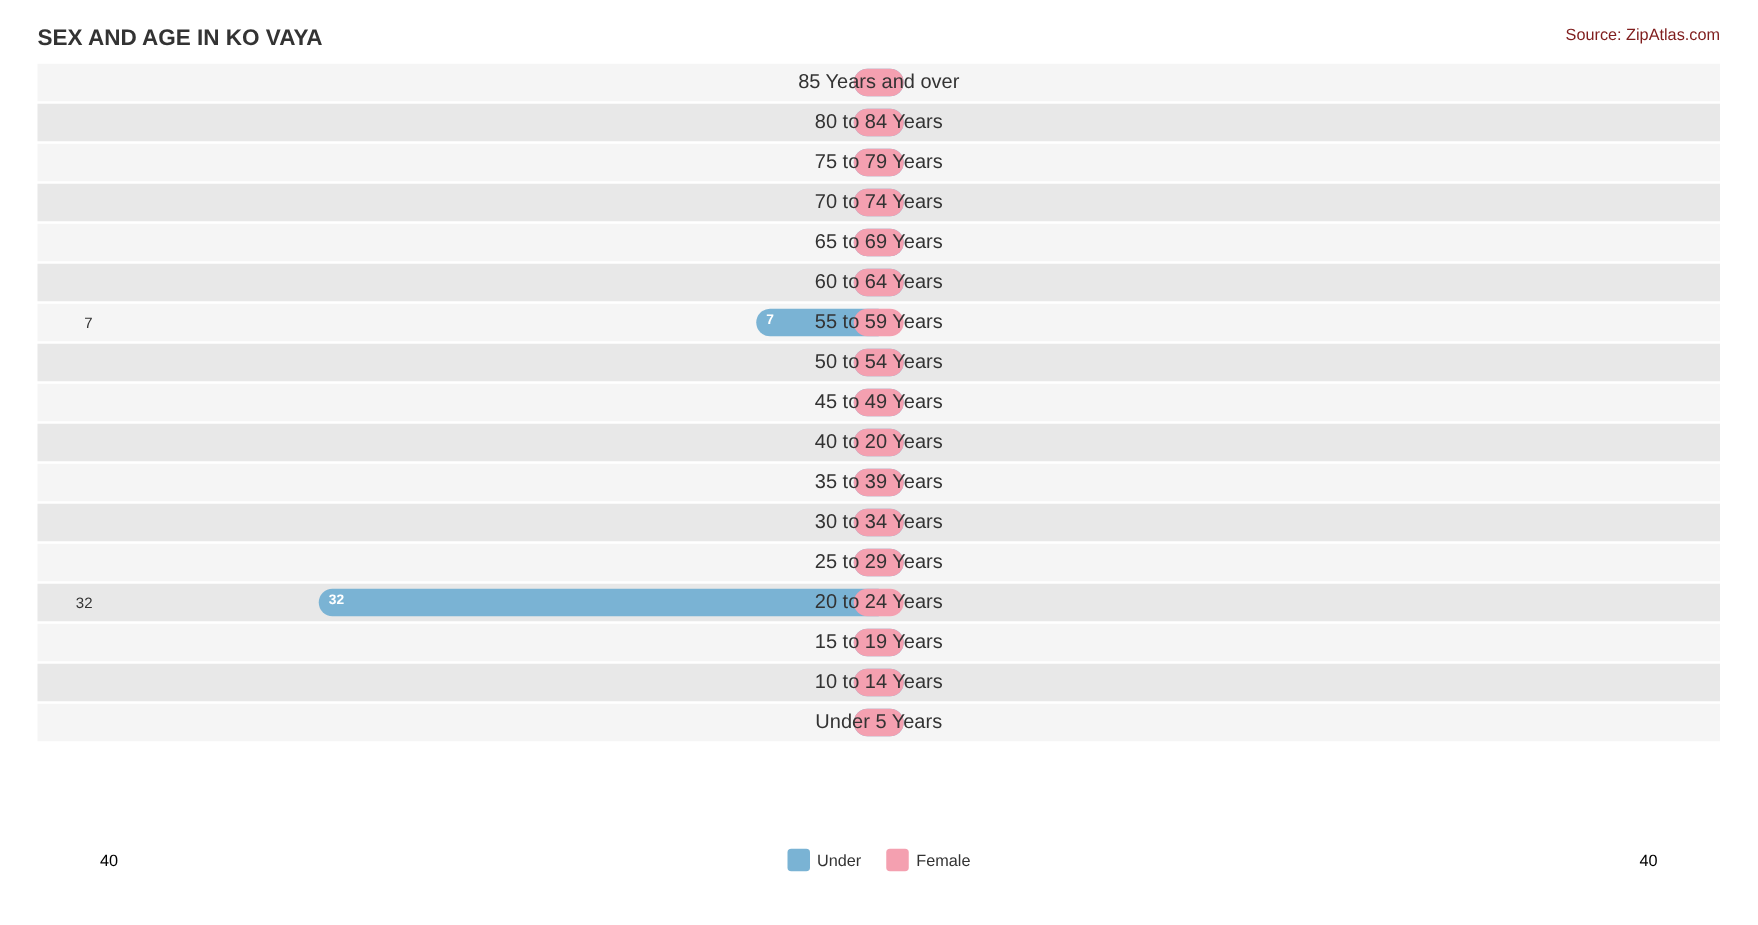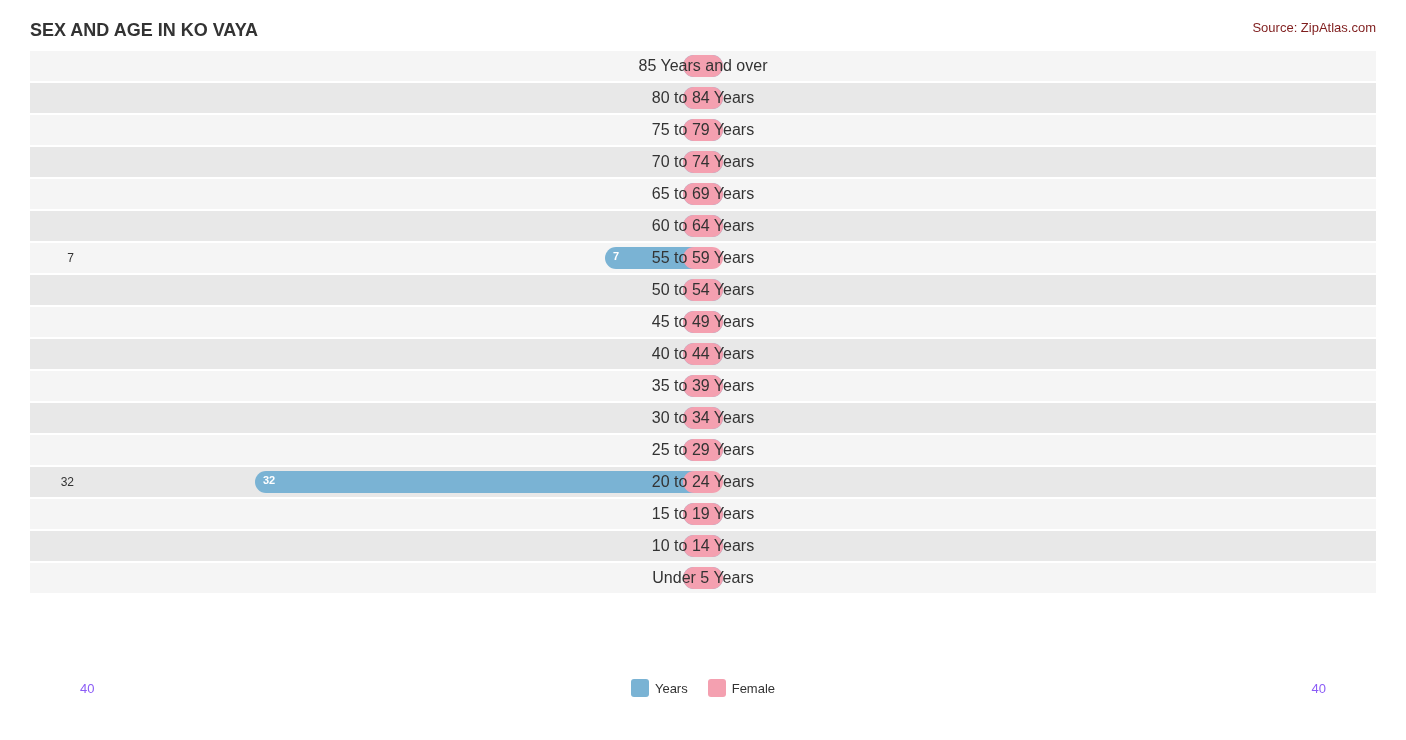--- a/index.html
+++ b/index.html
@@ -140,21 +140,21 @@
     .chart-footer {
       display: flex;
       justify-content: space-between;
       align-items: center;
       margin-top: 8px;
       padding: 0 50px;
     }
 
     .axis-label {
       font-size: 13px;
-      color: #8b5cf6;
+      color: #000000;
     }
 
     .legend {
       display: flex;
       gap: 20px;
       align-items: center;
     }
 
     .legend-item {
       display: flex;
@@ -329,21 +329,21 @@
       <div class="row">
     <div class="left-value"></div>
     <div class="bar-section">
       <div class="bars-wrap">
         <div class="bar-stub-left" style="">
           
         </div>
         <div class="bar-stub-right" style="">
         </div>
         <div class="center-label-wrap">
-          <span class="center-label">40 to 44 Years</span>
+          <span class="center-label">40 to 20 Years</span>
         </div>
       </div>
     </div>
     <div class="right-value"></div>
   </div>
       <div class="row">
     <div class="left-value"></div>
     <div class="bar-section">
       <div class="bars-wrap">
         <div class="bar-stub-left" style="">
@@ -454,21 +454,21 @@
     </div>
     <div class="right-value"></div>
   </div>
     </div>
 
   <div class="chart-footer">
     <span class="axis-label">40</span>
     <div class="legend">
       <div class="legend-item">
         <div class="legend-box legend-male"></div>
-        <span>Years</span>
+        <span>Under</span>
       </div>
       <div class="legend-item">
         <div class="legend-box legend-female"></div>
         <span>Female</span>
       </div>
     </div>
     <span class="axis-label">40</span>
   </div>
 </div>
 

